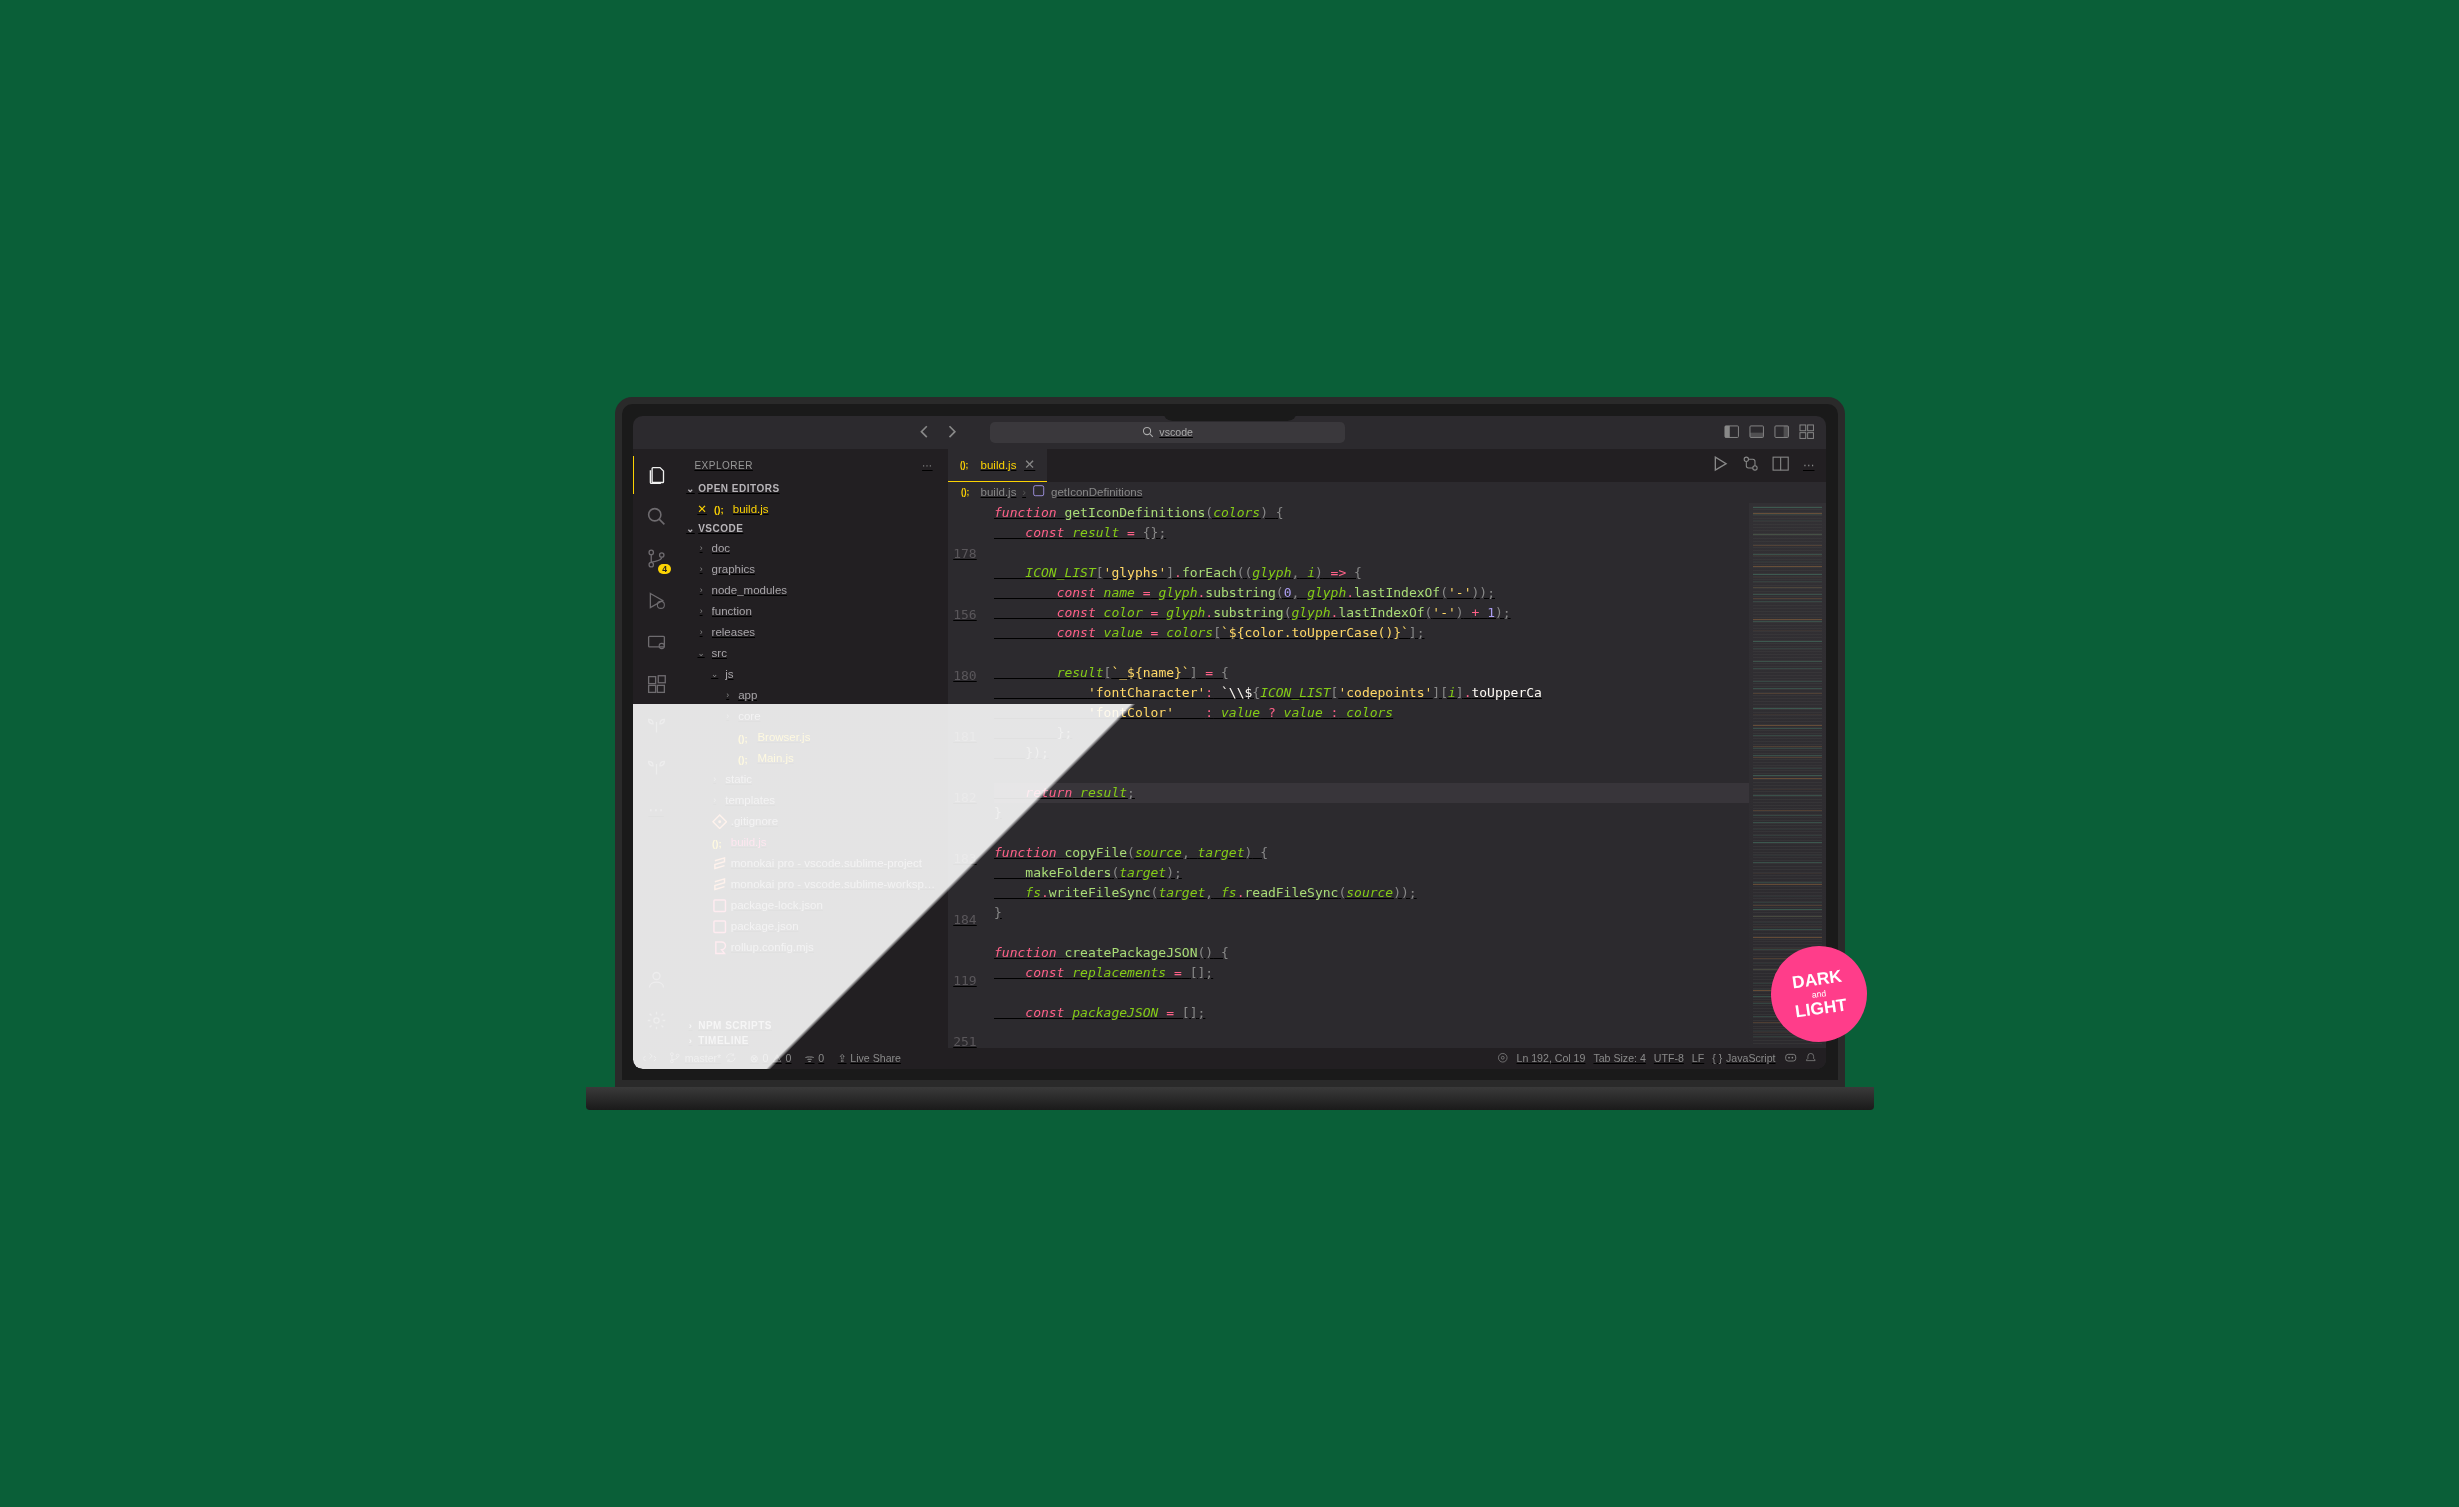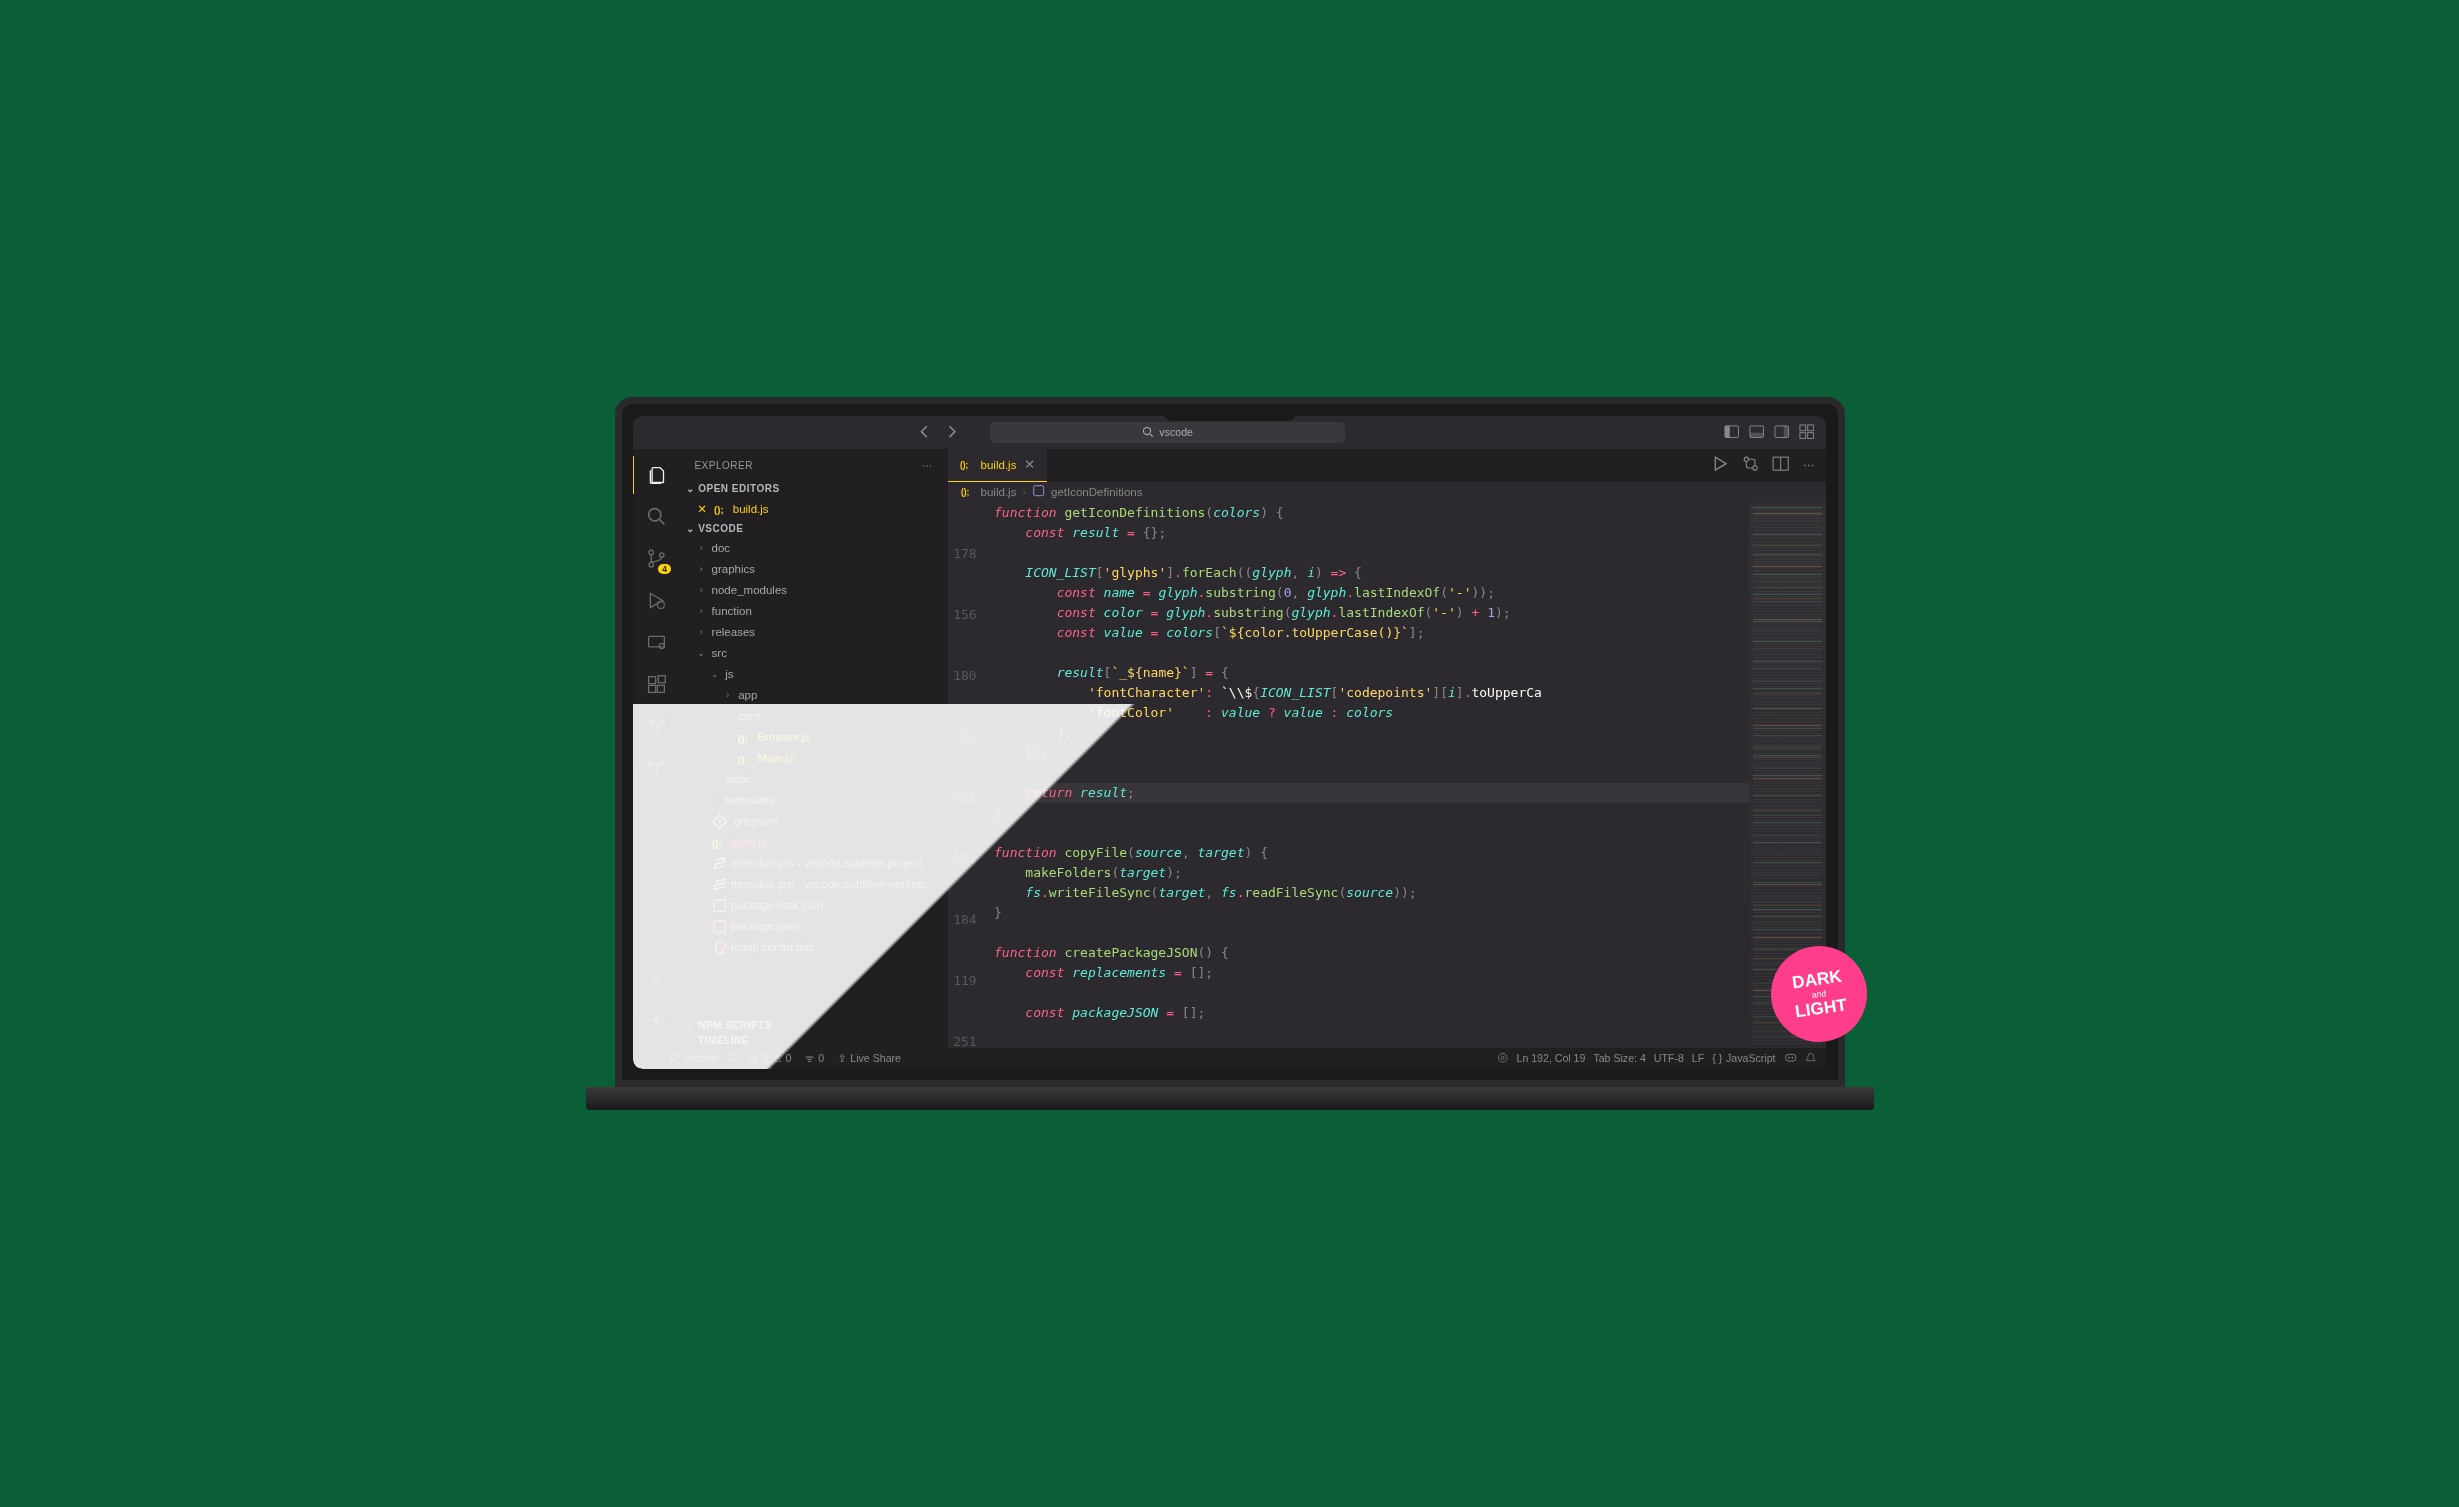--- a/index.html
+++ b/index.html
@@ -15,20 +15,21 @@
 .laptop {
   width: 1230px;
   position: relative;
 }
 .laptop-screen {
   background: #1a1a1a;
   border: 7.7px solid #2a2a2a;
   border-radius: 17.3px 17.3px 0 0;
   padding: 11.5px;
   position: relative;
+  text-decoration: underline;
 }
 .laptop-notch {
   position: absolute;
   top: 0;
   left: 50%;
   transform: translateX(-50%);
   width: 134px;
   height: 17.3px;
   background: #1a1a1a;
   border-radius: 0 0 9.6px 9.6px;
@@ -243,21 +244,21 @@
 }
 .minimap-noise {
   position: absolute; inset: 3.8px;
   background: repeating-linear-gradient(0deg, #444 0, #444 1px, transparent 1px, transparent 2.9px),
               repeating-linear-gradient(0deg, transparent 0, #5a8 0.5px, transparent 1px, transparent 6.7px),
               repeating-linear-gradient(0deg, transparent 0, #c84 0.5px, transparent 1px, transparent 10.6px);
   opacity: 0.35;
 }
 .k-kw { color: #ff6188; font-style: italic; }
 .k-fn { color: #a9dc76; }
-.k-param { color: #5eead4; font-style: italic; }
+.k-param { color: #84cc16; font-style: italic; }
 .k-str { color: #ffd866; }
 .k-num { color: #ab9df2; }
 .k-op { color: #ff6188; }
 .k-pn { color: #888; }
 .k-ws { color: #3f3d41; }
 .statusbar {
   height: 21px;
   background: #221f22;
   display: flex;
   align-items: center;

